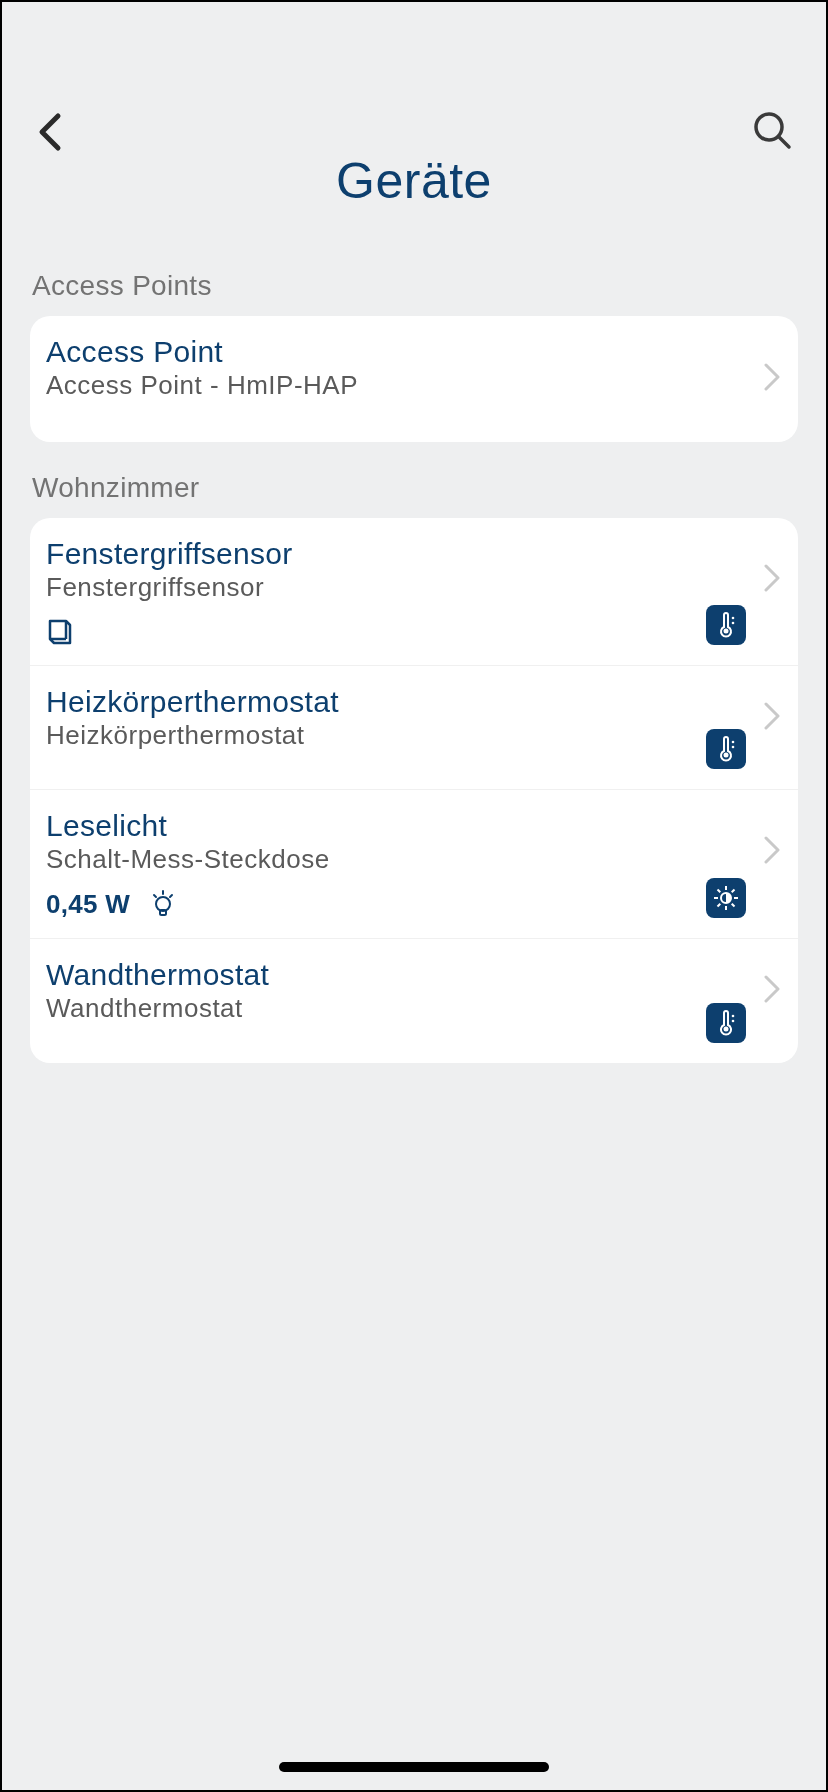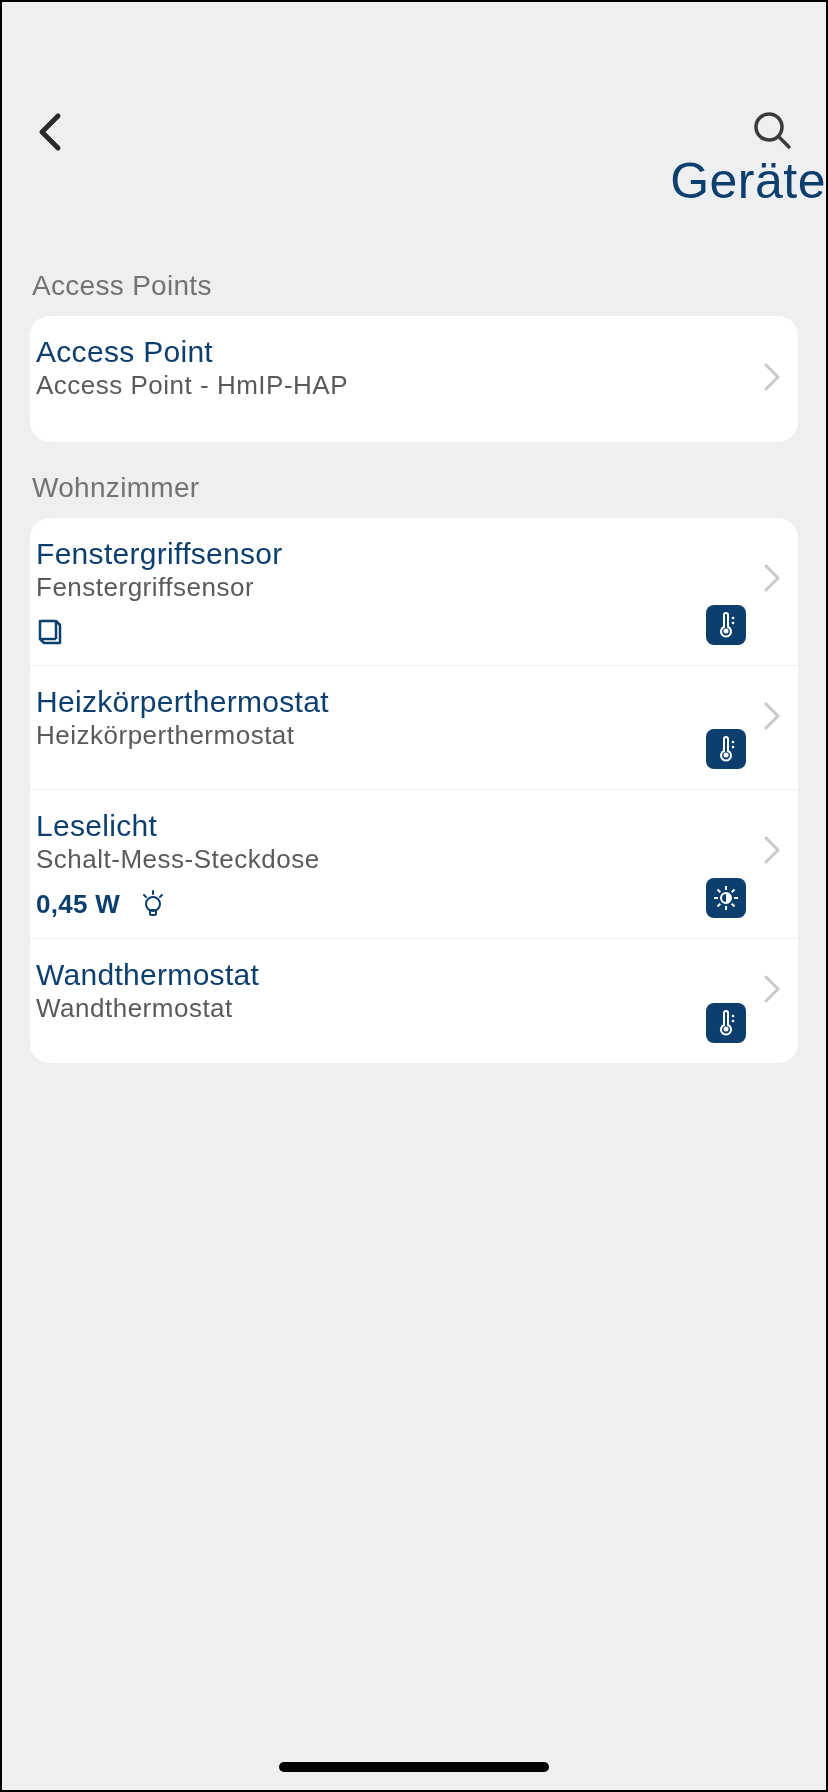--- a/index.html
+++ b/index.html
@@ -28,21 +28,21 @@
       top: 108px;
       cursor: pointer;
     }
     .search-btn {
       position: absolute;
       right: 34px;
       top: 108px;
       cursor: pointer;
     }
     .page-title {
-      text-align: right;
+      text-align: center;
       font-size: 50px;
       font-weight: 400;
       color: #0d3f6e;
       margin-top: 50px;
       letter-spacing: 0.5px;
     }
     .section-header {
       font-size: 28px;
       color: #737373;
       font-weight: 400;
@@ -50,21 +50,21 @@
       letter-spacing: 0.3px;
     }
     .section-body {
       background: #fff;
       border-radius: 20px;
       margin: 0 28px;
       overflow: hidden;
     }
     .list-item {
       position: relative;
-      padding: 18px 20px 18px 6px;
+      padding: 18px 20px 18px 16px;
       border-bottom: 1px solid #f0f0f0;
       min-height: 124px;
     }
     .list-item:last-child { border-bottom: none; }
     .item-title {
       font-size: 30px;
       color: #0d3f6e;
       font-weight: 400;
       letter-spacing: 0.3px;
       line-height: 1.2;

